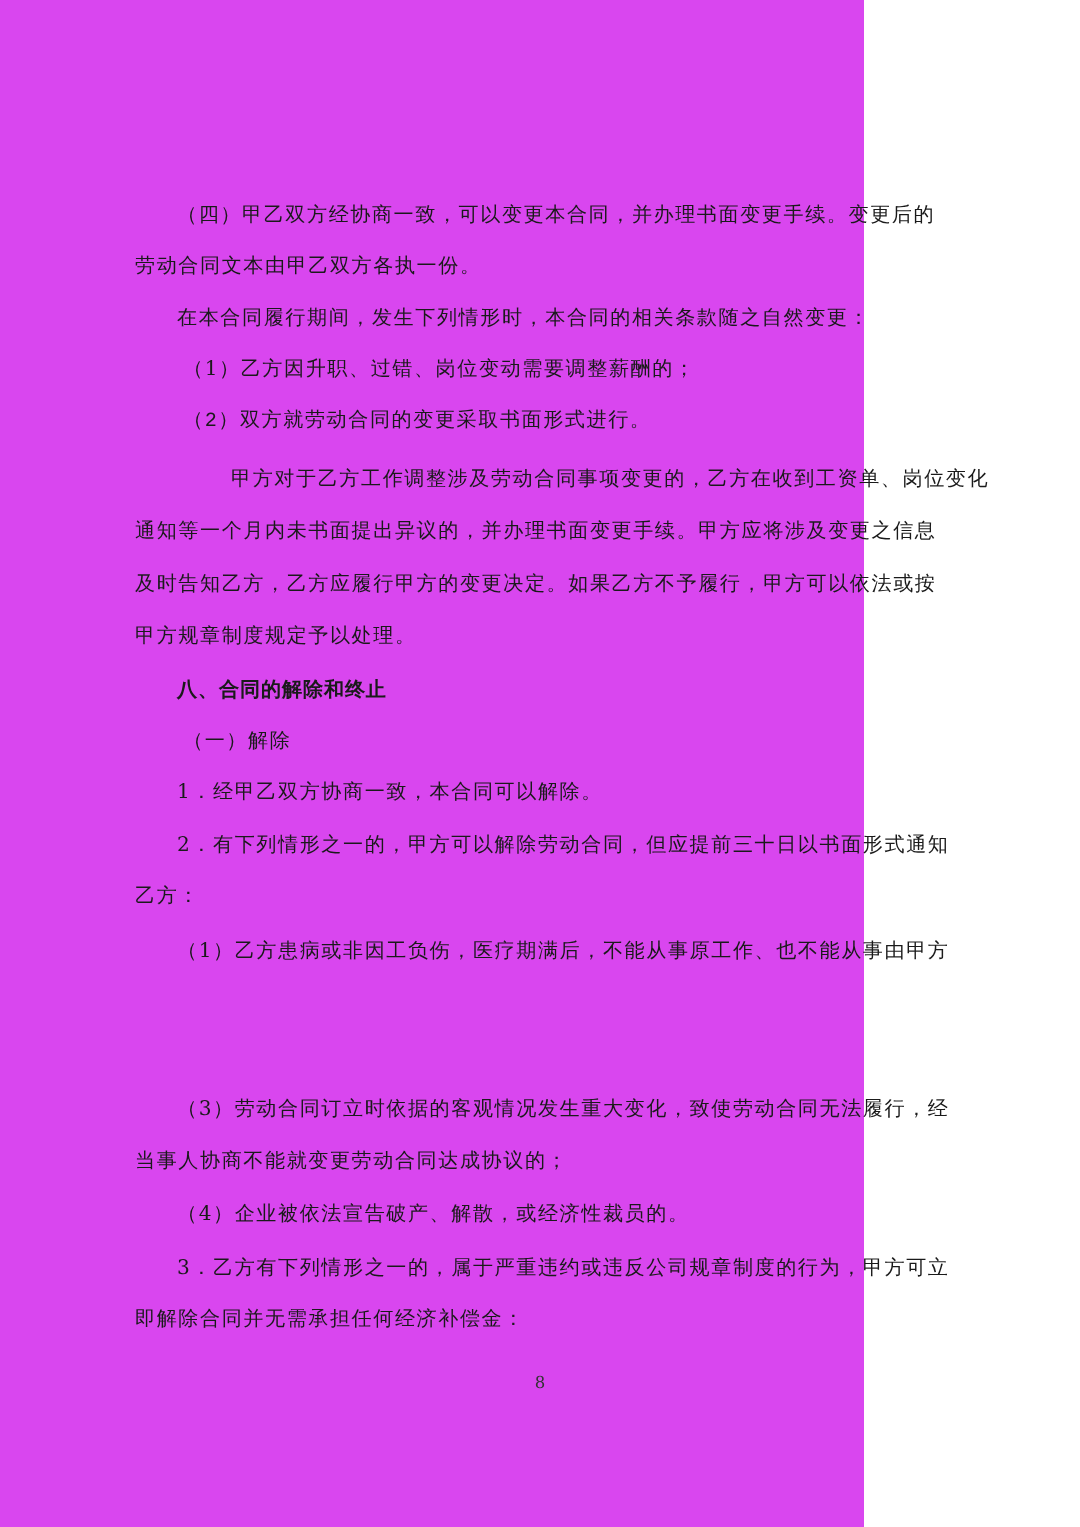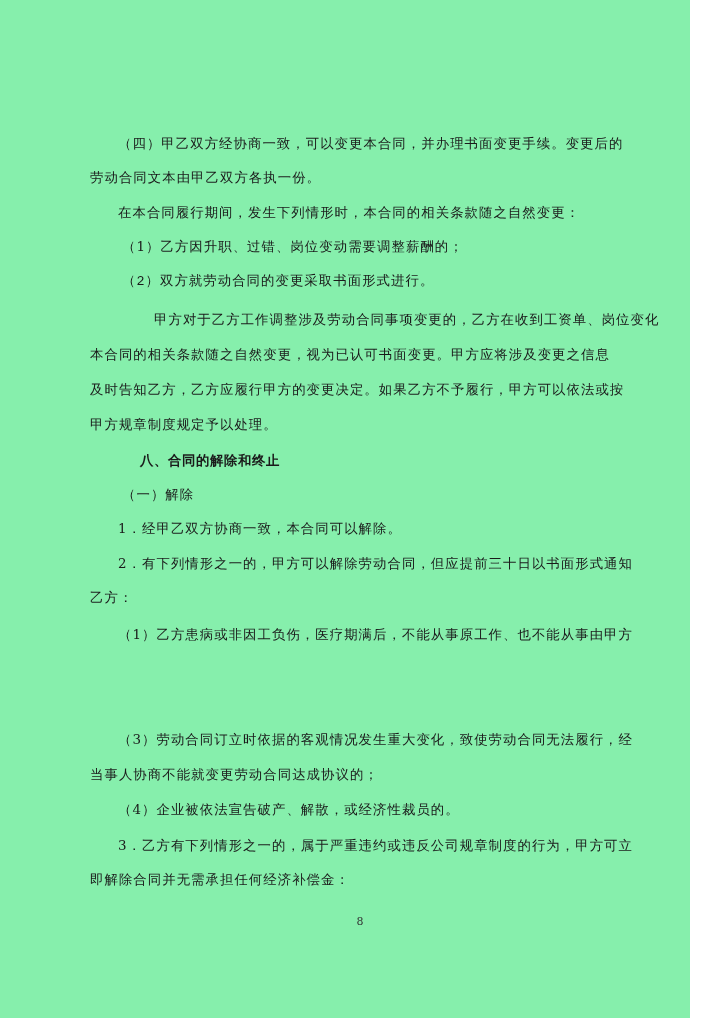--- a/index.html
+++ b/index.html
@@ -1,50 +1,49 @@
 <!DOCTYPE html>
 <html><head>
   <meta charset="utf-8">
   <style>
     html, body { margin: 0; padding: 0; background: #ffffff; }
     body { width: 720px; height: 1018px; position: relative; overflow: hidden; }
     .page {
-      position: absolute; left: 0; top: 0; width: 644px; height: 1018px; background: #86efac;
+      position: absolute; left: 0; top: 0; width: 576px; height: 1018px; background: #d946ef;
       font-family: "DejaVu Serif", "Liberation Serif", serif;
       color: #1a1a1a;
-      padding-left: 46px;
     }
     .line {
       position: absolute;
       left: 90px;
       font-size: 13.4px;
       line-height: 18px;
       white-space: nowrap;
       letter-spacing: 1.05px;
     }
     .ind2 { left: 118px; }
     .ind1 { left: 122px; }
-    .bold { font-weight: bold; font-family: "DejaVu Sans", "Liberation Sans", sans-serif; letter-spacing: 0.6px; margin-left: 22px; }
+    .bold { font-weight: bold; font-family: "DejaVu Sans", "Liberation Sans", sans-serif; letter-spacing: 0.6px; }
     .pnum {
       position: absolute; left: 350px; top: 915px; width: 20px; text-align: center;
       font-size: 11px; color: #333;
       font-family: "DejaVu Serif", serif;
     }
   </style>
 </head>
 <body>
 
 <div class="page">
   <div class="line ind2" style="top:135px;">（四）甲乙双方经协商一致，可以变更本合同，并办理书面变更手续。变更后的</div>
   <div class="line" style="top:169px;">劳动合同文本由甲乙双方各执一份。</div>
   <div class="line ind2" style="top:204px;">在本合同履行期间，发生下列情形时，本合同的相关条款随之自然变更：</div>
   <div class="line ind1" style="top:238px;">（1）乙方因升职、过错、岗位变动需要调整薪酬的；</div>
   <div class="line ind1" style="top:273px;font-family:Liberation Mono, monospace;">（2）双方就劳动合同的变更采取书面形式进行。</div>
   <div class="line ind2" style="top:311px;margin-left:36px;">甲方对于乙方工作调整涉及劳动合同事项变更的，乙方在收到工资单、岗位变化</div>
-  <div class="line" style="top:346px;">本合同的相关条款随之自然变更，视为已认可书面变更。甲方应将涉及变更之信息</div>
+  <div class="line" style="top:346px;">通知等一个月内未书面提出异议的，并办理书面变更手续。甲方应将涉及变更之信息</div>
   <div class="line" style="top:381px;">及时告知乙方，乙方应履行甲方的变更决定。如果乙方不予履行，甲方可以依法或按</div>
   <div class="line" style="top:416px;">甲方规章制度规定予以处理。</div>
   <div class="line ind2 bold" style="top:452px;">八、合同的解除和终止</div>
   <div class="line ind1" style="top:486px;">（一）解除</div>
   <div class="line ind2" style="top:520px;">1．经甲乙双方协商一致，本合同可以解除。</div>
   <div class="line ind2" style="top:555px;">2．有下列情形之一的，甲方可以解除劳动合同，但应提前三十日以书面形式通知</div>
   <div class="line" style="top:589px;">乙方：</div>
   <div class="line ind2" style="top:626px;">（1）乙方患病或非因工负伤，医疗期满后，不能从事原工作、也不能从事由甲方</div>
   <div class="line ind2" style="top:731px;">（3）劳动合同订立时依据的客观情况发生重大变化，致使劳动合同无法履行，经</div>
   <div class="line" style="top:766px;">当事人协商不能就变更劳动合同达成协议的；</div>

